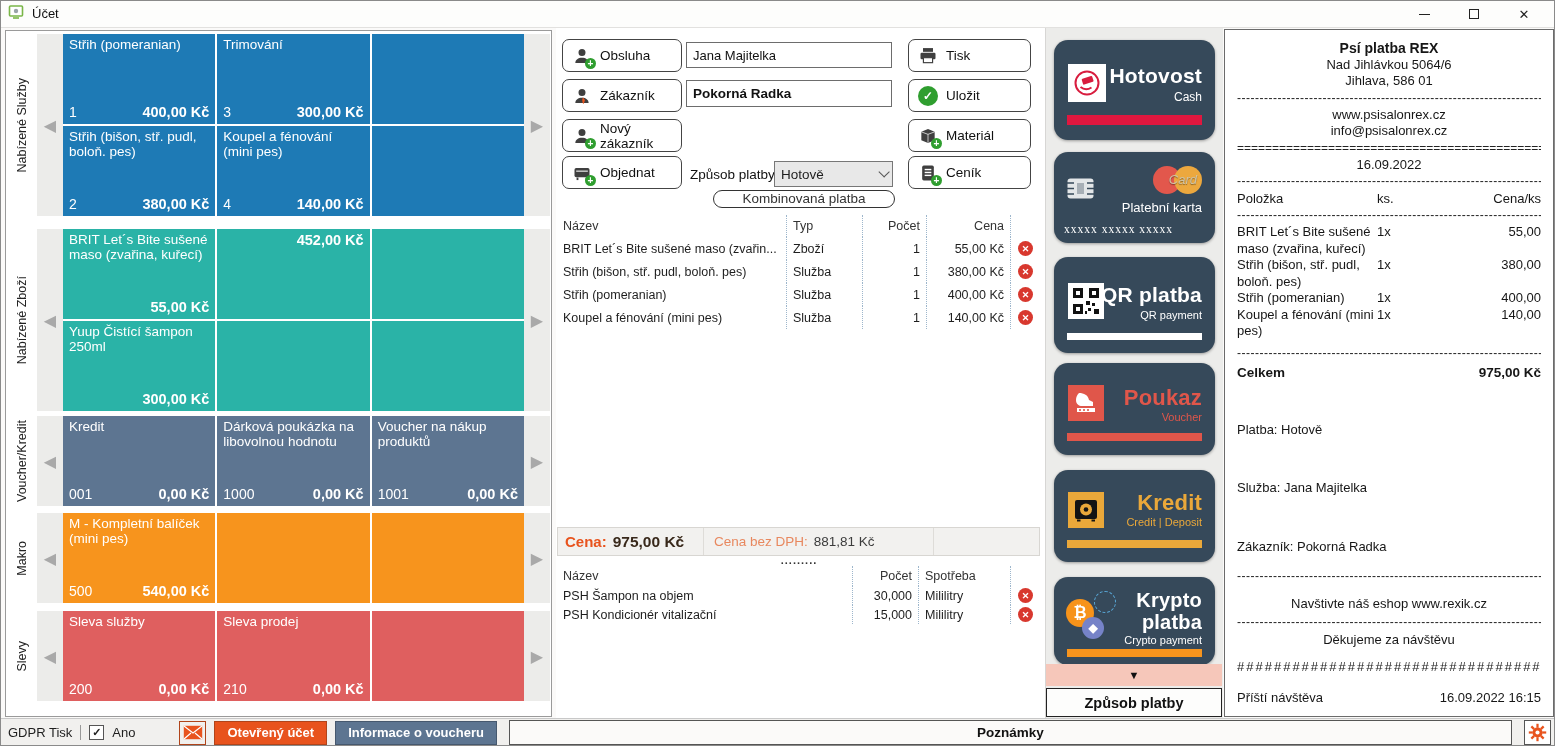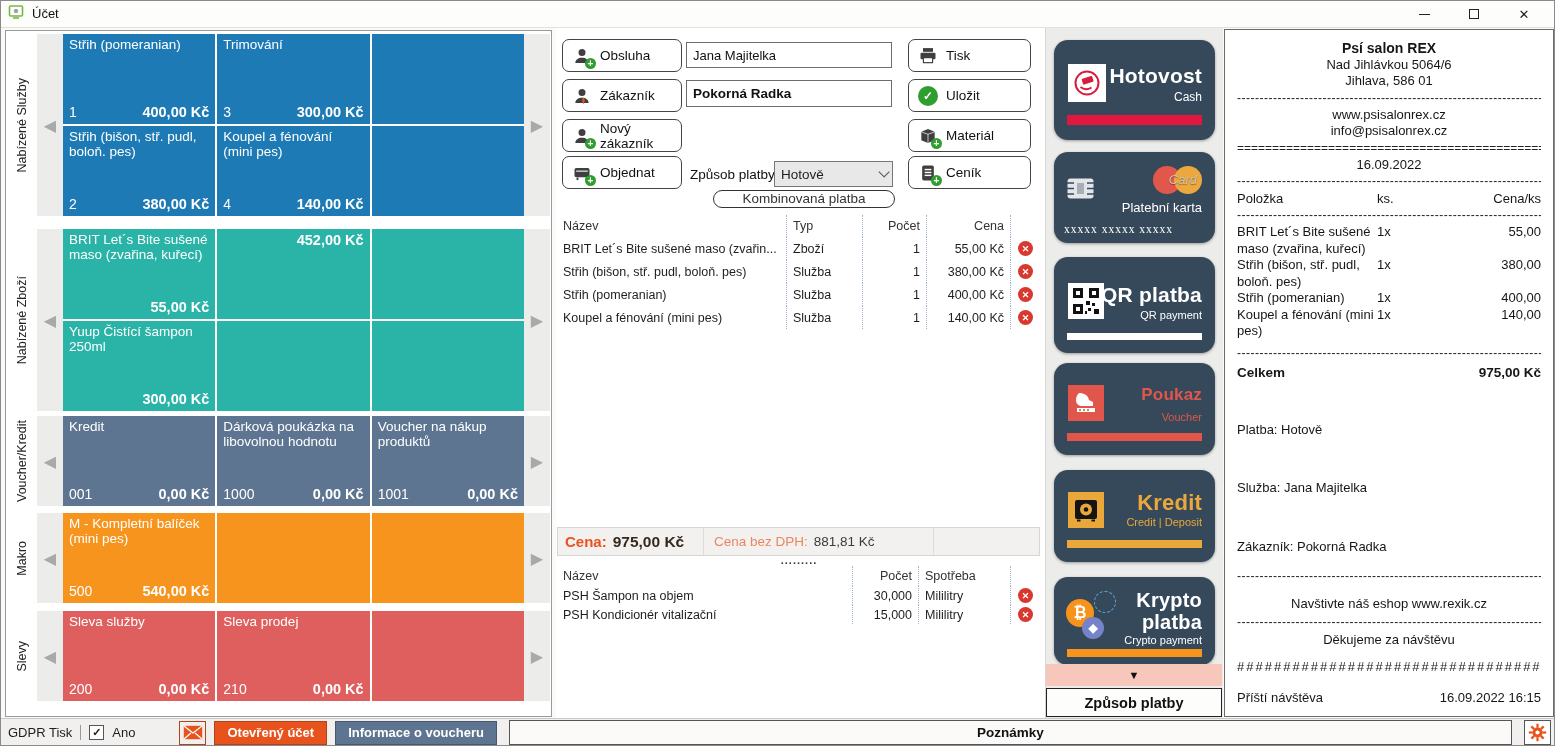--- a/index.html
+++ b/index.html
@@ -534,21 +534,21 @@
   <div class="ptile" style="top:335px;height:92px;">
     <span class="sq-icon" style="left:14px;top:22px;width:36px;height:36px;background:#e0564a;">
       <svg width="26" height="26" viewBox="0 0 26 26">
           <path d="M6 3c5 0 9 2 10 7l4 2v4H9c-3 0-6-2-6-6 0-3 1-5 3-7z" fill="#fff"></path>
           <rect x="4" y="18" width="18" height="4" fill="#fff"></rect>
           <rect x="6" y="19.2" width="2" height="1.6" fill="#e0564a"></rect>
           <rect x="10" y="19.2" width="2" height="1.6" fill="#e0564a"></rect>
           <rect x="14" y="19.2" width="2" height="1.6" fill="#e0564a"></rect>
         </svg>
     </span>
-    <span class="pt-big" style="top:22px;font-size:17px;color:#e0564a;">Poukaz</span>
+    <span class="pt-big" style="top:22px;font-size:22px;color:#e0564a;">Poukaz</span>
     <span class="pt-sub" style="top:48px;color:#e0564a;">Voucher</span>
     <span class="pbar" style="bottom:14px;height:8px;background:#e0564a;"></span>
   </div>
 
   <div class="ptile" style="top:442px;height:92px;">
     <span class="sq-icon" style="left:14px;top:22px;width:36px;height:36px;background:#eaa83a;">
       <svg width="26" height="26" viewBox="0 0 26 26">
           <rect x="2" y="3" width="22" height="19" rx="2" fill="#141414"></rect>
           <circle cx="13" cy="12.5" r="6" fill="#eaa83a"></circle>
           <circle cx="13" cy="12.5" r="2.3" fill="#141414"></circle>
@@ -570,21 +570,21 @@
     <span class="pbar" style="bottom:8px;height:8px;background:#f7941d;"></span>
   </div>
 
   <div class="more-strip"></div>
   <div class="pay-footer">
     <span>Způsob platby</span>
   </div>
 </div>
 
 <div class="receipt">
-  <div class="r-center r-title">Psí salon REX</div>
+  <div class="r-center r-title">Psí platba REX</div>
   <div class="r-center">Nad Jihlávkou 5064/6</div>
   <div class="r-center">Jihlava, 586 01</div>
   <div class="r-sep">--------------------------------------------------------------------------------------------</div>
   <div class="r-center">www.psisalonrex.cz</div>
   <div class="r-center">info@psisalonrex.cz</div>
   <div class="r-sep" style="letter-spacing:0;">============================================================</div>
   <div class="r-center">16.09.2022</div>
   <div class="r-sep">--------------------------------------------------------------------------------------------</div>
   <div class="r-cols">
     <span>Položka</span>

